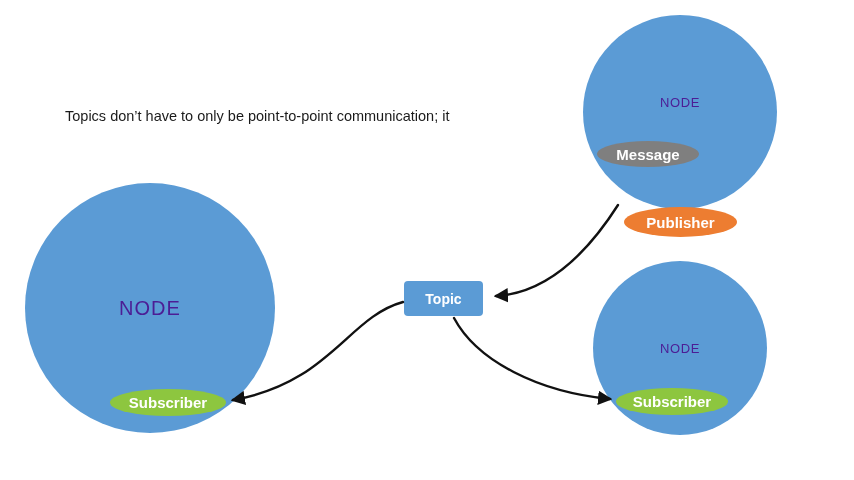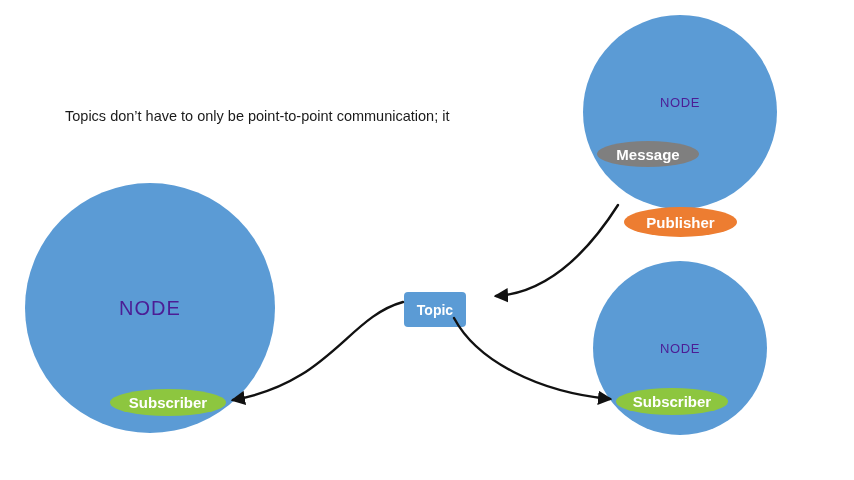--- a/index.html
+++ b/index.html
@@ -50,22 +50,22 @@
     color: #ffffff;
     font-weight: bold;
     font-size: 15px;
   }
   .ellipse-sub-left { left: 110px; top: 389px; width: 116px; height: 27px; background: var(--subscriber-green, #8DC63F); }
   .ellipse-sub-br   { left: 616px; top: 388px; width: 112px; height: 27px; background: var(--subscriber-green, #8DC63F); }
   .ellipse-message  { left: 597px; top: 141px; width: 102px; height: 26px; background: var(--message-gray, #7F7F7F); }
   .ellipse-publisher{ left: 624px; top: 179px; width: 113px; height: 30px; background: var(--publisher-orange, #ED7D31); margin-top: 28px; }
   .topic-box {
     position: absolute;
-    left: 404px; top: 292px;
-    width: 62px; height: 35px;
+    left: 404px; top: 281px;
+    width: 79px; height: 35px;
     border-radius: 4px;
     background: var(--node-blue, #5B9BD5);
     display: flex;
     align-items: center;
     justify-content: center;
     color: #ffffff;
     font-weight: bold;
     font-size: 14px;
   }
   .arrows {

